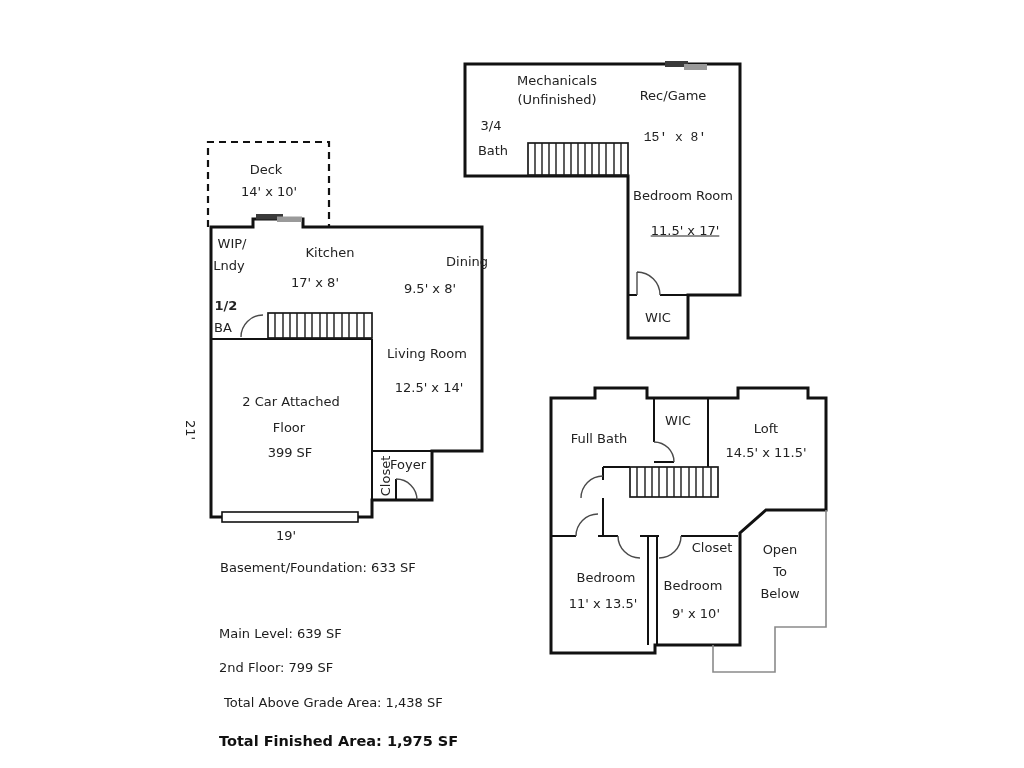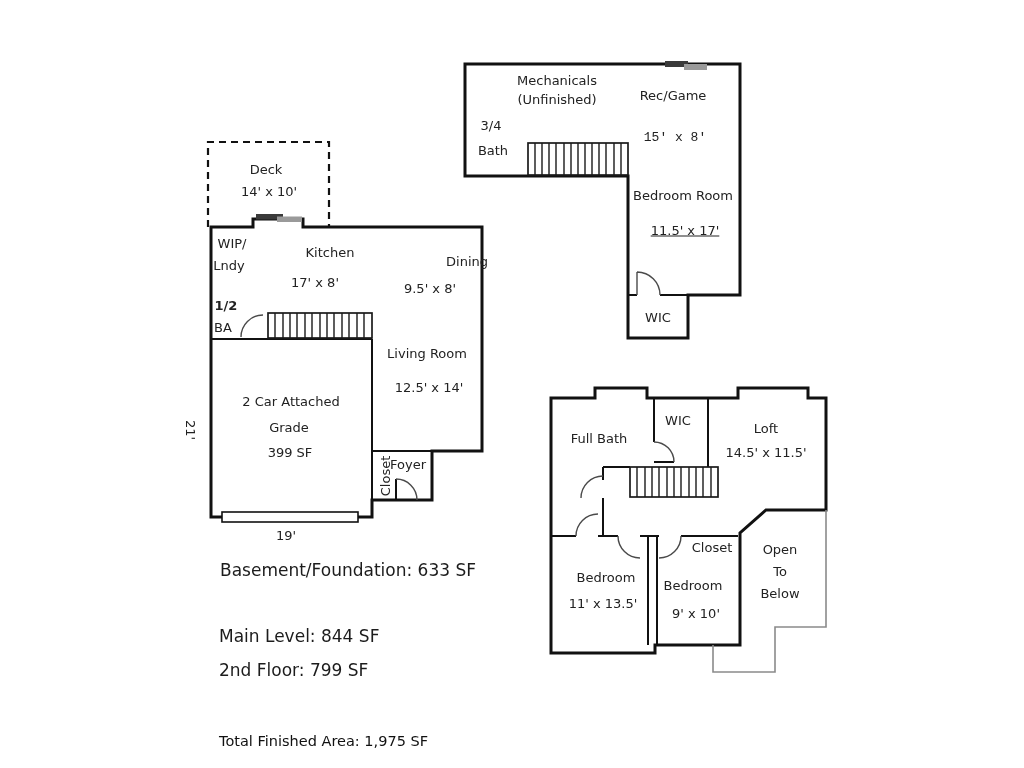--- a/index.html
+++ b/index.html
@@ -4,22 +4,22 @@
 <style>
   html,body{margin:0;padding:0;background:#ffffff;}
   #stage{position:relative;width:1024px;height:768px;background:#ffffff;overflow:hidden;
          font-family:"DejaVu Sans","Liberation Sans",sans-serif;color:#1f1f1f;}
   .title{position:absolute;top:24px;left:437px;transform:translateX(-50%);
          font-size:15px;font-weight:bold;color:#111;white-space:nowrap;letter-spacing:.2px;}
   .lbl{position:absolute;transform:translate(-50%,-50%);font-size:13px;line-height:13px;
        color:#222;white-space:nowrap;text-align:center;}
   .lbl.rot-cw{transform:translate(-50%,-50%) rotate(90deg);}
   .lbl.rot-ccw{transform:translate(-50%,-50%) rotate(-90deg);}
-  .summary{position:absolute;font-size:17px;color:#1c1c1c;white-space:nowrap;}
-  .summary.total{font-weight:normal;font-size:14.5px;color:#111;}
+  .summary{position:absolute;font-size:13px;color:#1c1c1c;white-space:nowrap;}
+  .summary.total{font-weight:bold;font-size:14.5px;color:#111;}
   svg{position:absolute;left:0;top:0;}
   .wall{fill:#ffffff;stroke:#111111;stroke-width:3;}
   .iwall{fill:none;stroke:#111111;stroke-width:2;}
   .thin{fill:none;stroke:#8a8a8a;stroke-width:1.6;}
   .stair{fill:#ffffff;stroke:#1a1a1a;stroke-width:1.7;}
   .riser{fill:none;stroke:#1a1a1a;stroke-width:1.4;}
   .arc{fill:none;stroke:#4a4a4a;stroke-width:1.4;}
   .dash{fill:none;stroke:#111111;stroke-width:2.2;stroke-dasharray:7 5;}
   .winD{fill:#3a3a3a;stroke:none;}
   .winL{fill:#9a9a9a;stroke:none;}
@@ -87,38 +87,39 @@
   <div class="lbl" style="left:229px;top:265px;text-align:center;">Lndy</div>
   <div class="lbl" style="left:330px;top:252px;">Kitchen</div>
   <div class="lbl" style="left:315px;top:282px;">17' x 8'</div>
   <div class="lbl" style="left:446px;top:261px;margin-left:21px;">Dining</div>
   <div class="lbl" style="left:430px;top:288px;">9.5' x 8'</div>
   <div class="lbl" style="left:226px;top:305px;font-weight:bold;">1/2</div>
   <div class="lbl" style="left:223px;top:327px;">BA</div>
   <div class="lbl" style="left:427px;top:353px;">Living Room</div>
   <div class="lbl" style="left:429px;top:387px;">12.5' x 14'</div>
   <div class="lbl" style="left:291px;top:401px;">2 Car Attached</div>
-  <div class="lbl" style="left:289px;top:427px;">Grade</div>
+  <div class="lbl" style="left:289px;top:427px;">Floor</div>
   <div class="lbl" style="left:290px;top:452px;">399 SF</div>
   <div class="lbl rot-ccw" style="left:385px;top:476px;">Closet</div>
   <div class="lbl" style="left:408px;top:464px;">Foyer</div>
   <div class="lbl" style="left:286px;top:535px;">19'</div>
   <div class="lbl rot-cw" style="left:190px;top:430px;">21'</div>
 
   <div class="lbl" style="left:599px;top:438px;">Full Bath</div>
   <div class="lbl" style="left:678px;top:420px;">WIC</div>
   <div class="lbl" style="left:766px;top:428px;">Loft</div>
   <div class="lbl" style="left:766px;top:452px;">14.5' x 11.5'</div>
   <div class="lbl" style="left:606px;top:577px;">Bedroom</div>
   <div class="lbl" style="left:603px;top:603px;">11' x 13.5'</div>
   <div class="lbl" style="left:693px;top:585px;">Bedroom</div>
   <div class="lbl" style="left:696px;top:613px;">9' x 10'</div>
   <div class="lbl" style="left:712px;top:547px;">Closet</div>
   <div class="lbl" style="left:780px;top:549px;">Open</div>
   <div class="lbl" style="left:780px;top:571px;">To</div>
   <div class="lbl" style="left:780px;top:593px;">Below</div>
 
   <div class="summary" style="left:220px;top:560px;">Basement/Foundation: 633 SF</div>
-  <div class="summary" style="left:219px;top:626px;">Main Level: 844 SF</div>
+  <div class="summary" style="left:219px;top:626px;">Main Level: 639 SF</div>
   <div class="summary" style="left:219px;top:660px;">2nd Floor: 799 SF</div>
+  <div class="summary" style="left:224px;top:695px;">Total Above Grade Area: 1,438 SF</div>
   <div class="summary total" style="left:219px;top:733px;">Total Finished Area: 1,975 SF</div>
 
 </div>
 
 </body></html>

